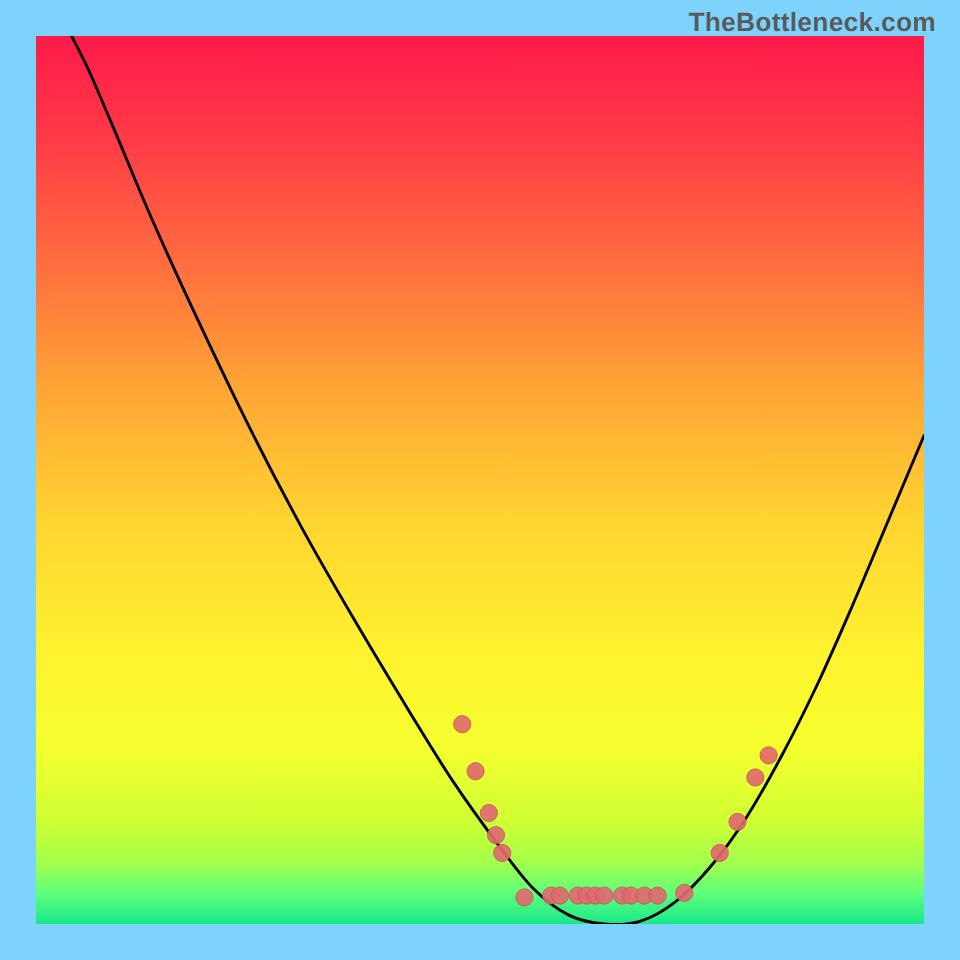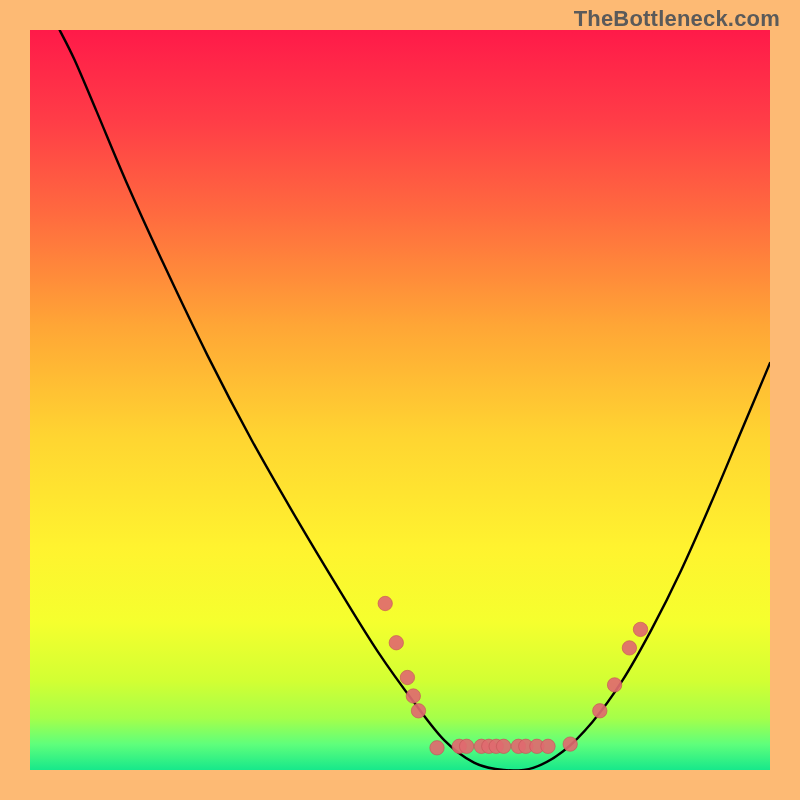--- a/index.html
+++ b/index.html
@@ -1,21 +1,21 @@
 <!DOCTYPE html>
 <html><head>
 <meta charset="utf-8">
 <style>
   * { margin: 0; padding: 0; box-sizing: border-box; }
   html, body { width: 800px; height: 800px; background: #000; overflow: hidden; }
   .container {
     width: 800px;
     height: 800px;
     position: relative;
-    background: #fdba74;
+    background: #7dd3fc;
   }
   .watermark {
     position: absolute;
     top: 6px;
     right: 20px;
     font-family: Arial, Helvetica, sans-serif;
     font-size: 22px;
     font-weight: 600;
     color: #5a5a5a;
     letter-spacing: 0.2px;

